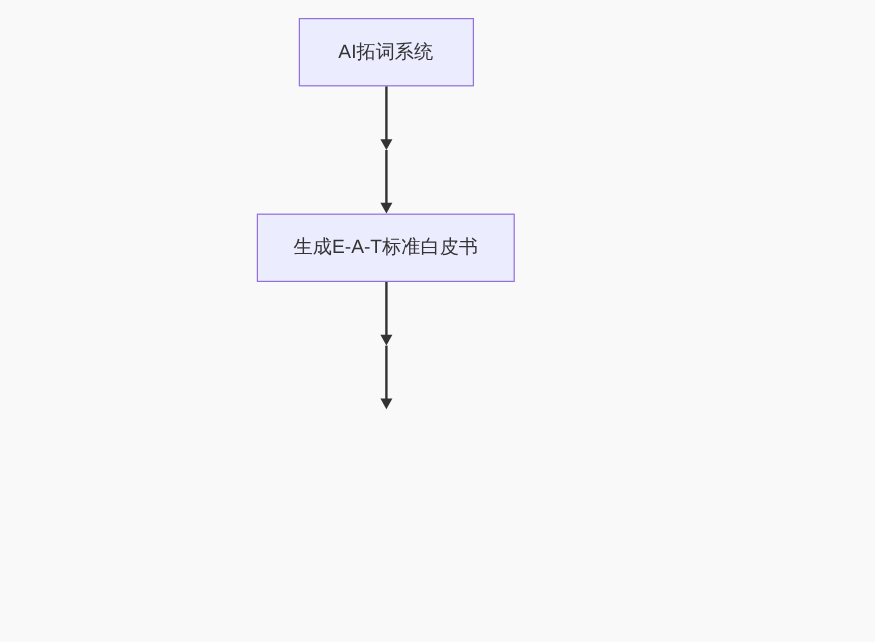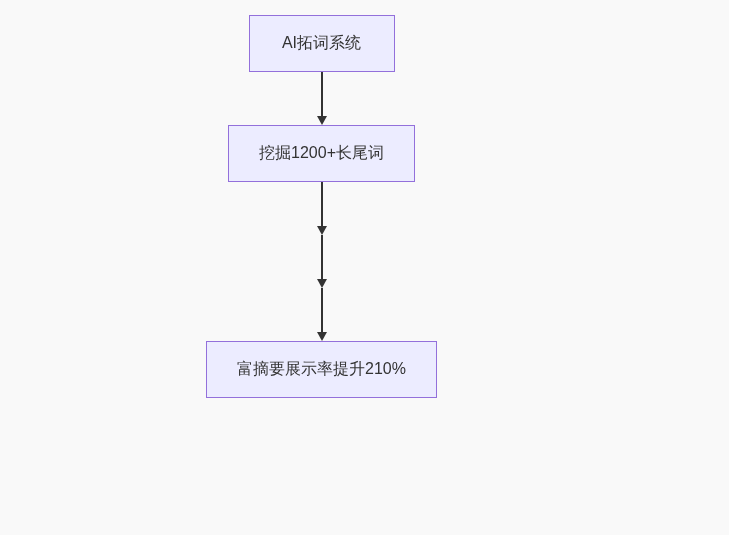--- a/index.html
+++ b/index.html
@@ -82,39 +82,36 @@
 
     <div class="node">
       <span class="node-label">AI拓词系统</span>
     </div>
 
     <div class="arrow">
       <span class="arrow-line"></span>
       <span class="arrow-head"></span>
     </div>
 
+
+    <div class="arrow">
+      <span class="arrow-line"></span>
+      <span class="arrow-head"></span>
+    </div>
+
     <div class="node">
-      <span class="node-label">挖掘1200+长尾词</span>
+      <span class="node-label">生成E-A-T标准白皮书</span>
     </div>
 
     <div class="arrow">
       <span class="arrow-line"></span>
       <span class="arrow-head"></span>
     </div>
 
 
     <div class="arrow">
       <span class="arrow-line"></span>
       <span class="arrow-head"></span>
     </div>
 
 
-    <div class="arrow">
-      <span class="arrow-line"></span>
-      <span class="arrow-head"></span>
-    </div>
-
-    <div class="node">
-      <span class="node-label">富摘要展示率提升210%</span>
-    </div>
-
   </div>
 </div>
 
 </body></html>

